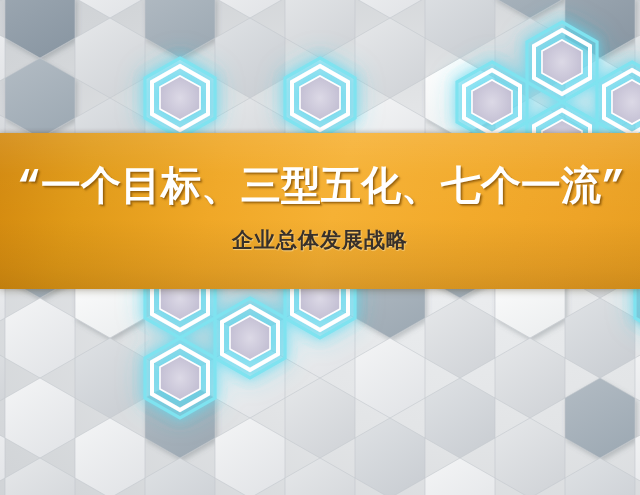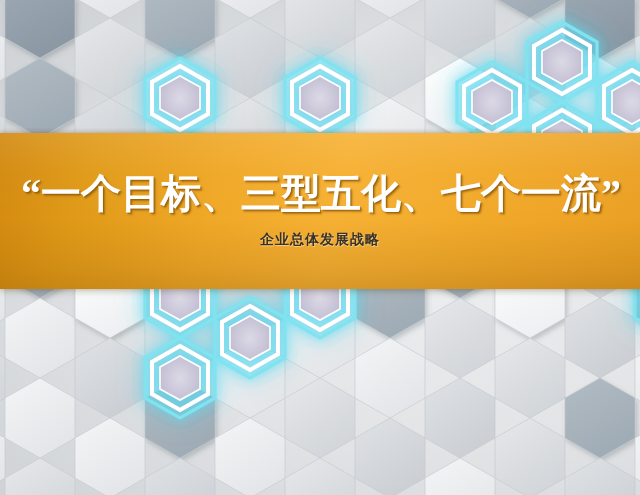--- a/index.html
+++ b/index.html
@@ -6,21 +6,21 @@
     margin: 0;
     padding: 0;
     background: #ffffff;
   }
 
   #slide {
     position: relative;
     width: 640px;
     height: 495px;
     overflow: hidden;
-    font-family: Liberation Serif, serif;
+    font-family: Liberation Mono, monospace;
     background: #fde047;
   }
 
   
   .hex-bg {
     position: absolute;
     inset: 0;
     background:
       radial-gradient(ellipse 120% 90% at 70% 55%, #eceef0 0%, #e2e4e6 38%, #d2d5d8 72%, #c9cdd1 100%);
   }
@@ -86,21 +86,21 @@
     white-space: nowrap;
     text-shadow:
       2px 2px 2px rgba(120,72,4,0.55),
       1px 1px 0px rgba(140,86,8,0.40);
     margin: 0;
     padding: 0 0 0 2px;
   }
 
   .subtitle {
     color: #38302a;
-    font-size: 14px;
+    font-size: 21px;
     font-weight: bold;
     letter-spacing: 1px;
     white-space: nowrap;
     margin-top: 16px;
     text-shadow:
       1px 1px 1px rgba(255,226,160,0.50),
       0 1px 0 rgba(255,230,170,0.35);
   }
 </style>
 </head>

